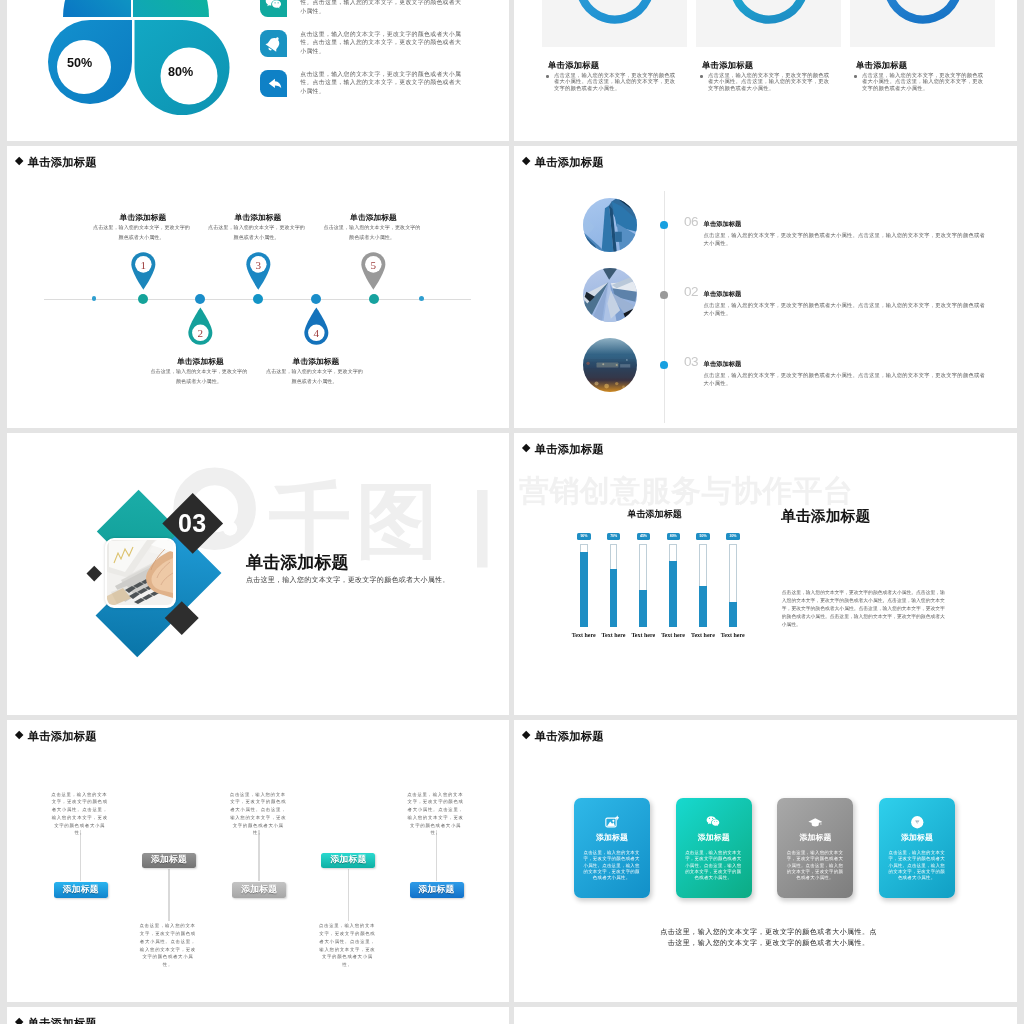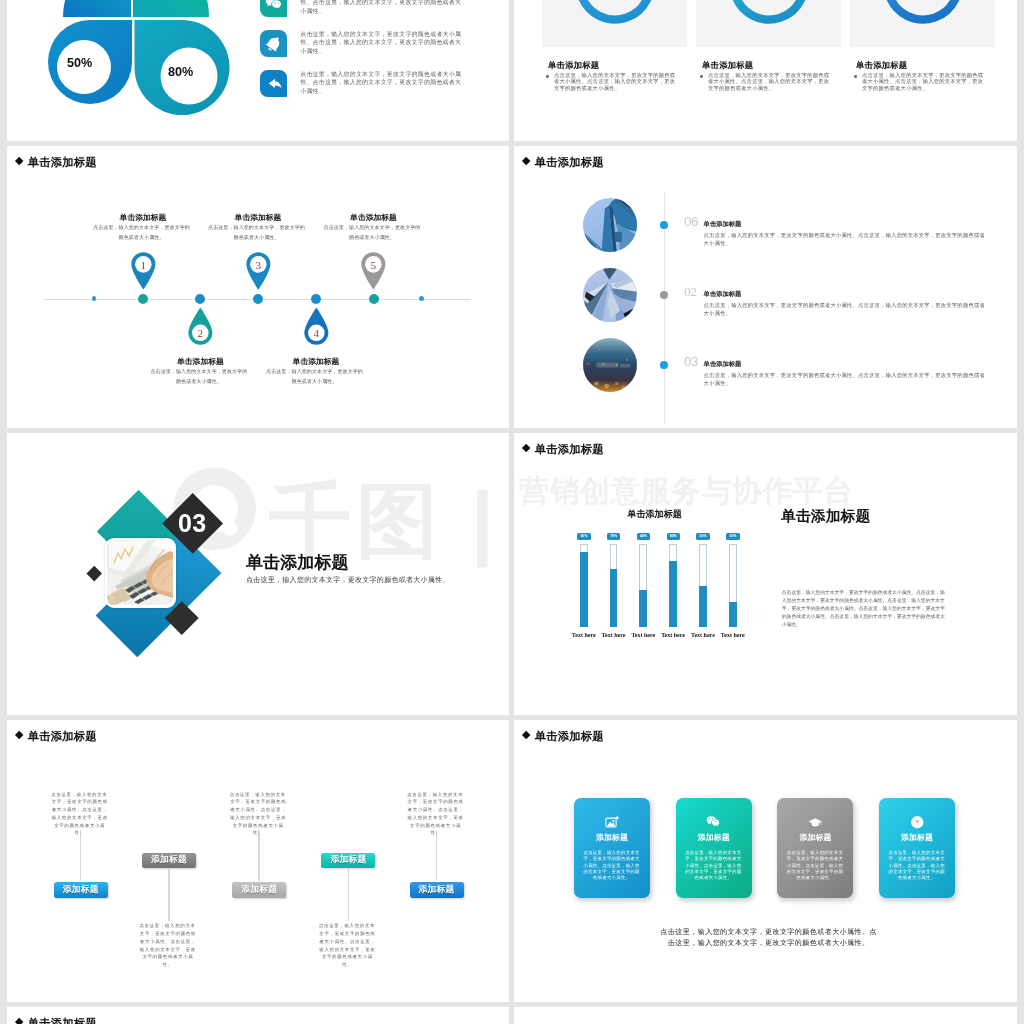--- a/index.html
+++ b/index.html
@@ -230,21 +230,21 @@
         <polygon points="35,24 64,28 62,40 38,34" fill="#5d82aa"></polygon>
         <polygon points="34,20 58,10 64,14 40,24" fill="#b9c8d9"></polygon>
         <polygon points="35,30 60,44 54,60 40,42" fill="#9bb2d4"></polygon>
         <polygon points="33,26 44,50 33,60 29,42" fill="#c5d2e4"></polygon>
         <polygon points="0,46 16,62 6,64 0,58" fill="#2c4a5c"></polygon>
         <polygon points="48,54 64,46 64,64 52,64" fill="#14181e"></polygon>
         <polygon points="4,28 14,34 8,40 2,34" fill="#1b2630"></polygon>
       </g>
       </svg>
   <div style="position:absolute;left:146.2px;top:144.9px;width:7.7px;height:7.7px;border-radius:50%;background:#9a9a9a;"></div>
-  <div style="position:absolute;left:170px;top:137.5px;font-size:13.5px;font-weight:400;color:#c9c9c9;letter-spacing:-.5px;font-family:Liberation Serif, serif;">02</div>
+  <div style="position:absolute;left:170px;top:137.5px;font-size:13.5px;font-weight:400;color:#c9c9c9;letter-spacing:-.5px;font-family:Liberation Sans, sans-serif;">02</div>
   <div style="position:absolute;left:189.6px;top:143.5px;font-size:6.3px;font-weight:700;color:#151515;">单击添加标题</div>
   <div class="body-txt" style="position:absolute;left:189.6px;top:155px;width:284px;font-size:5.3px;letter-spacing:.22px;line-height:1.58;">点击这里，输入您的文本文字，更改文字的颜色或者大小属性。点击这里，输入您的文本文字，更改文字的颜色或者大小属性。</div>
   <svg width="54" height="54" viewBox="0 0 64 64" style="position:absolute;left:69px;top:192px;">
         <g clip-path="url(#circClip)">
         <rect width="64" height="64" fill="url(#night)"></rect>
         <rect y="20" width="64" height="8" fill="#3b6d8d" opacity=".3"></rect>
         <rect x="2" y="25" width="60" height="9" fill="#2b4b66" opacity=".35"></rect>
         <circle cx="6" cy="30" r="2" fill="#b9573e" opacity=".5"></circle>
         <circle cx="24" cy="31" r="1.2" fill="#e4d7b4" opacity=".55"></circle>
         <circle cx="40" cy="32" r="1.3" fill="#ddc896" opacity=".55"></circle>

